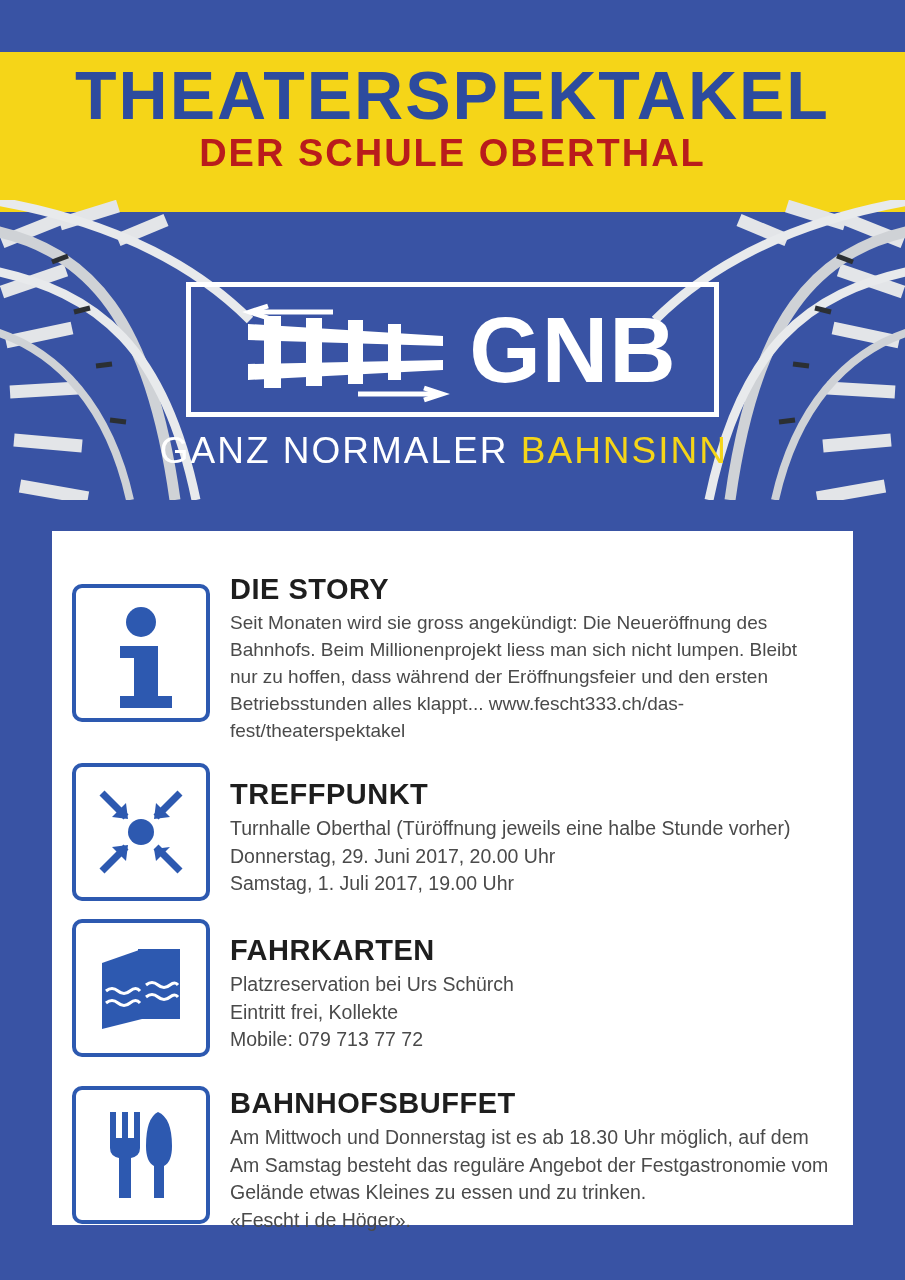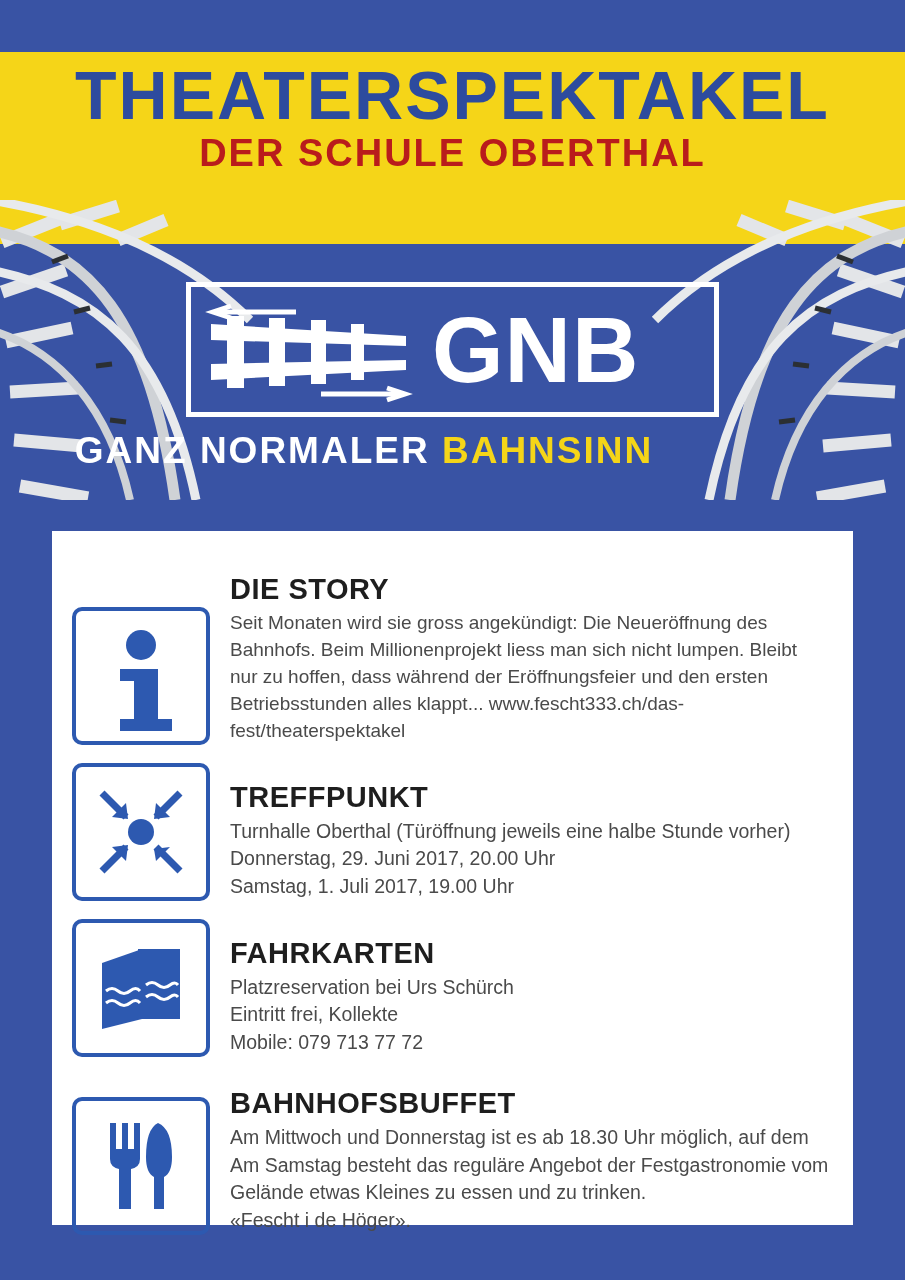--- a/index.html
+++ b/index.html
@@ -14,21 +14,21 @@
     overflow: hidden;
     position: relative;
   }
 
   
   .banner {
     position: absolute;
     top: 52px;
     left: 0;
     width: 905px;
-    height: 192px;
+    height: 160px;
     background: #f5d518;
     text-align: center;
     box-sizing: border-box;
     padding-top: 8px;
   }
   .banner-title {
     font-size: 68px;
     font-weight: bold;
     color: #2d4b9e;
     letter-spacing: 2px;
@@ -62,20 +62,21 @@
     position: absolute;
     top: 282px;
     left: 186px;
     width: 533px;
     height: 135px;
     border: 5px solid #ffffff;
     box-sizing: border-box;
     display: flex;
     align-items: center;
     background: transparent;
+    justify-content: center;
   }
   .logo-mark {
     width: 225px;
     height: 120px;
     margin-left: 10px;
     position: relative;
     flex: none;
   }
   .logo-text {
     font-size: 92px;
@@ -84,43 +85,43 @@
     letter-spacing: 1px;
     line-height: 1;
     margin-left: 6px;
   }
 
   .logo-caption {
     position: absolute;
     top: 430px;
     left: 0;
     width: 728px;
-    text-align: center;
+    text-align: right;
     font-size: 37px;
-    font-weight: bold;
+    font-weight: normal;
     letter-spacing: 2px;
     color: #ffffff;
     white-space: nowrap;
   }
   .logo-caption .hl { color: #f5d518; }
 
   
   .card {
     position: absolute;
     top: 531px;
     left: 52px;
     width: 801px;
     height: 694px;
     background: #ffffff;
     box-sizing: border-box;
     padding: 30px 24px 0 18px;
   }
   .section {
     display: flex;
-    align-items: flex-end;
+    align-items: center;
     margin-bottom: 18px;
   }
   .icon-box {
     width: 138px;
     height: 138px;
     border: 4px solid #2d59b0;
     border-radius: 10px;
     box-sizing: border-box;
     flex: none;
     margin-left: 2px;

